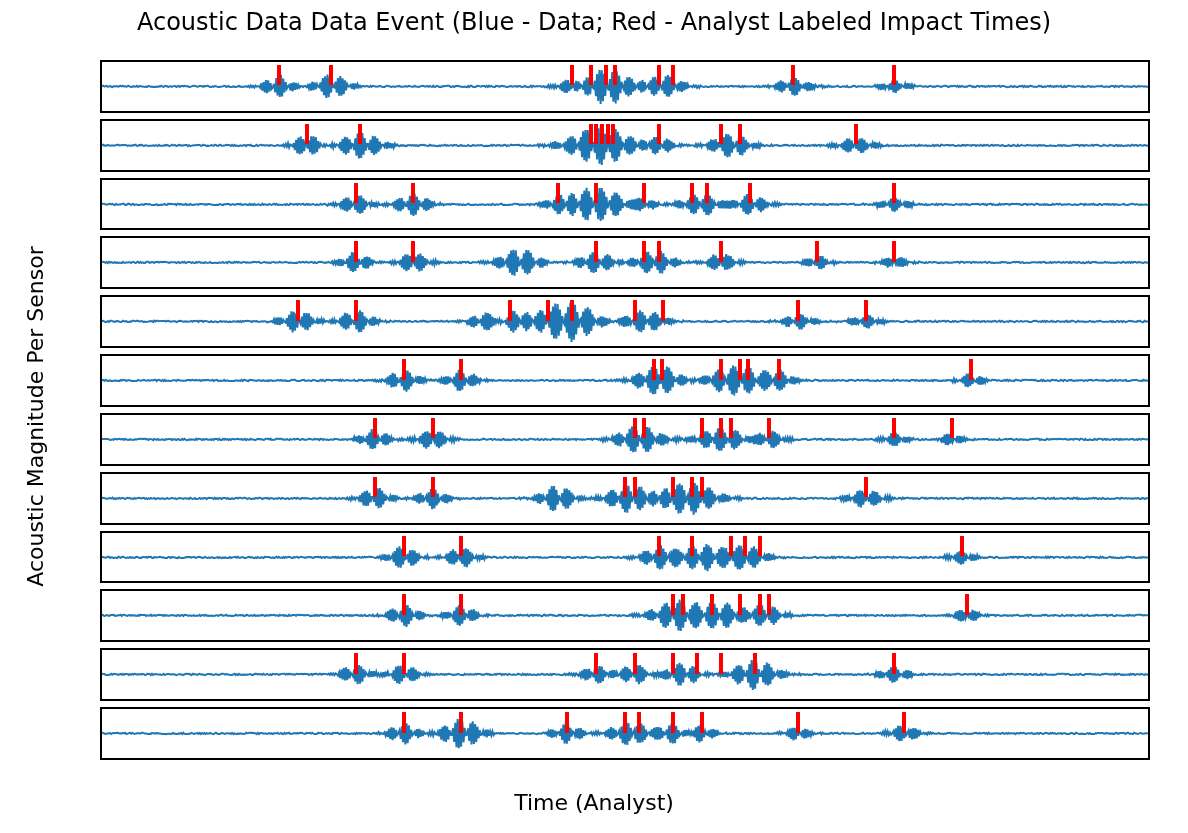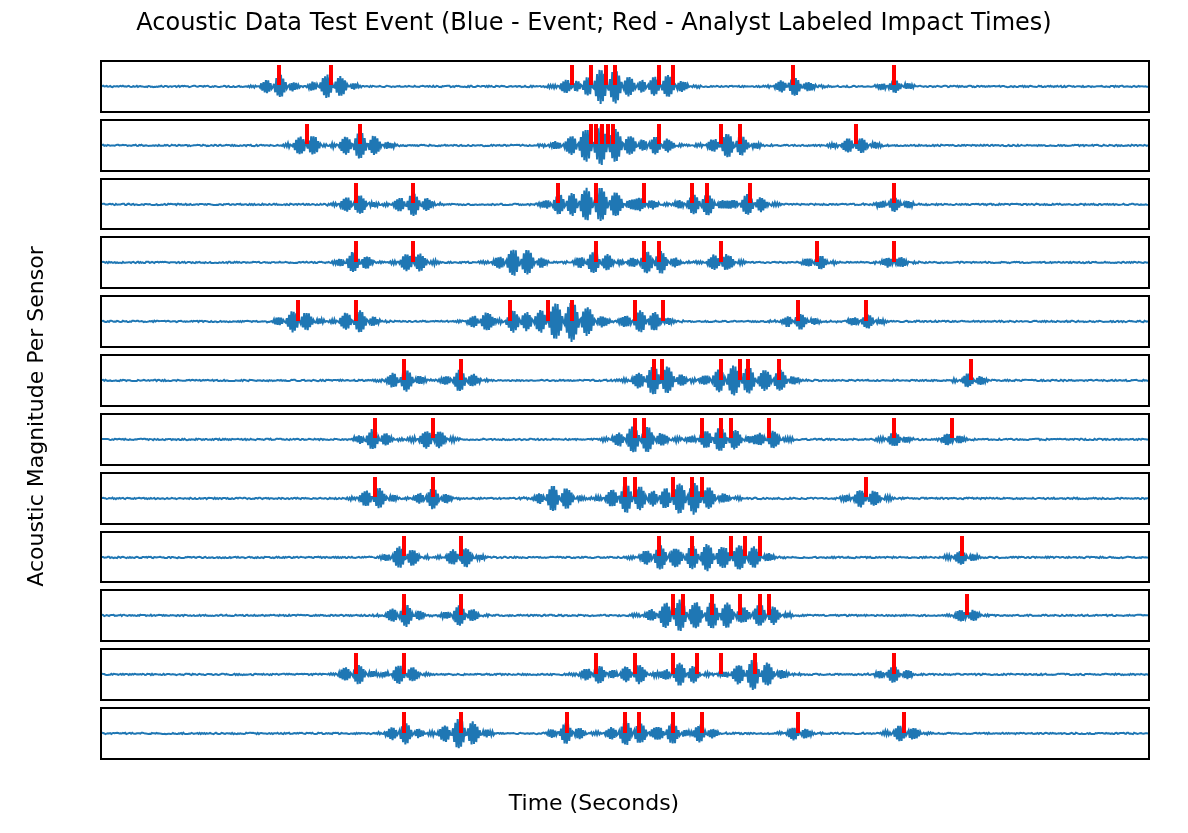--- a/index.html
+++ b/index.html
@@ -75,25 +75,25 @@
     top: 6%;
     width: 4px;
     height: 42%;
     background: #ff0000;
   }
 </style>
 </head>
 <body>
 
 <div class="page">
-  <div class="title">Acoustic Data Test Event (Blue - Event; Red - Analyst Labeled Impact Times)</div>
+  <div class="title">Acoustic Data Data Event (Blue - Data; Red - Analyst Labeled Impact Times)</div>
   <div class="ylabel">
     <span>Acoustic Magnitude Per Sensor</span>
   </div>
-  <div class="xlabel">Time (Seconds)</div>
+  <div class="xlabel">Time (Analyst)</div>
   <div class="plot-area" id="plot-area">
       <div class="sensor-row">
         <svg class="sensor-svg" viewBox="0 0 1000 100" preserveAspectRatio="none">
           <path d="M0.0 49.6 L1.1 48.6 L2.2 49.9 L3.3 49.5 L4.4 49.0 L5.6 50.5 L6.7 50.4 L7.8 49.1 L8.9 50.8 L10.0 51.4 L11.1 49.9 L12.2 49.9 L13.3 50.1 L14.4 49.4 L15.6 50.5 L16.7 49.7 L17.8 48.9 L18.9 50.0 L20.0 48.6 L21.1 50.2 L22.2 49.7 L23.3 50.4 L24.4 49.6 L25.6 48.7 L26.7 50.3 L27.8 51.2 L28.9 50.6 L30.0 49.4 L31.1 50.6 L32.2 50.2 L33.3 48.7 L34.4 51.0 L35.6 49.5 L36.7 49.2 L37.8 50.4 L38.9 50.4 L40.0 50.9 L41.1 51.0 L42.2 50.2 L43.3 51.2 L44.4 49.3 L45.6 49.4 L46.7 50.9 L47.8 50.3 L48.9 51.4 L50.0 50.7 L51.1 51.2 L52.2 50.4 L53.3 51.0 L54.4 49.7 L55.6 50.1 L56.7 48.6 L57.8 50.5 L58.9 51.2 L60.0 49.2 L61.1 49.2 L62.2 49.7 L63.3 51.4 L64.4 49.9 L65.6 49.6 L66.7 51.0 L67.8 49.9 L68.9 49.4 L70.0 49.1 L71.1 51.3 L72.2 49.9 L73.3 48.6 L74.4 51.1 L75.6 49.4 L76.7 48.7 L77.8 50.0 L78.9 48.7 L80.0 49.6 L81.1 49.6 L82.2 49.7 L83.3 51.4 L84.4 50.9 L85.6 50.0 L86.7 49.0 L87.8 48.8 L88.9 48.6 L90.0 50.0 L91.1 50.8 L92.2 50.4 L93.3 49.1 L94.4 49.0 L95.6 49.5 L96.7 50.7 L97.8 48.9 L98.9 49.9 L100.0 48.9 L101.1 48.7 L102.2 50.0 L103.3 51.2 L104.4 51.4 L105.6 49.9 L106.7 50.9 L107.8 49.2 L108.9 49.7 L110.0 50.4 L111.1 51.1 L112.2 51.4 L113.3 50.6 L114.4 50.4 L115.6 49.9 L116.7 48.7 L117.8 49.2 L118.9 51.3 L120.0 50.2 L121.1 49.2 L122.2 51.1 L123.3 51.0 L124.4 51.3 L125.6 49.5 L126.7 51.0 L127.8 51.2 L128.9 50.9 L130.0 49.6 L131.1 49.0 L132.2 51.1 L133.3 50.3 L134.4 51.3 L135.6 50.7 L136.7 50.1 L137.8 49.9 L138.9 51.0 L140.0 49.1 L141.1 51.7 L142.2 48.0 L143.3 51.6 L144.4 49.0 L145.6 52.5 L146.7 48.3 L147.8 50.5 L148.9 49.7 L150.0 49.6 L151.1 52.7 L152.2 43.6 L153.3 58.5 L154.4 41.1 L155.6 62.4 L156.7 36.9 L157.8 63.8 L158.9 37.8 L160.0 60.5 L161.1 43.5 L162.2 55.0 L163.3 51.8 L164.4 44.7 L165.6 62.0 L166.7 33.0 L167.8 68.6 L168.9 29.1 L170.0 71.5 L171.1 26.3 L172.2 70.5 L173.3 33.8 L174.4 62.2 L175.6 41.4 L176.7 54.7 L177.8 50.0 L178.9 47.4 L180.0 57.8 L181.1 43.1 L182.2 60.3 L183.3 41.9 L184.4 57.1 L185.6 42.6 L186.7 55.8 L187.8 46.9 L188.9 52.2 L190.0 49.2 L191.1 49.5 L192.2 51.4 L193.3 49.2 L194.4 49.1 L195.6 51.6 L196.7 47.6 L197.8 54.4 L198.9 44.2 L200.0 58.4 L201.1 40.4 L202.2 57.7 L203.3 41.8 L204.4 55.8 L205.6 45.3 L206.7 50.5 L207.8 51.9 L208.9 41.8 L210.0 60.2 L211.1 32.9 L212.2 68.2 L213.3 29.1 L214.4 73.6 L215.6 25.8 L216.7 72.2 L217.8 31.6 L218.9 62.9 L220.0 41.7 L221.1 51.2 L222.2 52.4 L223.3 40.3 L224.4 62.8 L225.6 32.8 L226.7 68.9 L227.8 28.9 L228.9 69.1 L230.0 33.4 L231.1 66.1 L232.2 37.8 L233.3 57.9 L234.4 45.1 L235.6 50.2 L236.7 50.1 L237.8 46.9 L238.9 54.7 L240.0 43.7 L241.1 56.2 L242.2 44.1 L243.3 54.0 L244.4 45.3 L245.6 51.9 L246.7 48.7 L247.8 51.9 L248.9 49.0 L250.0 49.0 L251.1 50.6 L252.2 49.5 L253.3 49.2 L254.4 50.0 L255.6 51.4 L256.7 48.8 L257.8 50.9 L258.9 48.8 L260.0 49.4 L261.1 50.0 L262.2 50.7 L263.3 50.2 L264.4 50.1 L265.6 48.7 L266.7 49.9 L267.8 51.0 L268.9 51.3 L270.0 51.4 L271.1 49.8 L272.2 48.6 L273.3 48.9 L274.4 49.9 L275.6 50.0 L276.7 51.3 L277.8 50.0 L278.9 50.3 L280.0 51.0 L281.1 50.3 L282.2 49.4 L283.3 49.9 L284.4 48.9 L285.6 50.7 L286.7 50.7 L287.8 50.8 L288.9 50.1 L290.0 49.2 L291.1 50.5 L292.2 50.2 L293.3 48.9 L294.4 49.7 L295.6 50.4 L296.7 50.8 L297.8 50.7 L298.9 48.6 L300.0 50.4 L301.1 50.8 L302.2 50.6 L303.3 51.1 L304.4 49.4 L305.6 49.1 L306.7 48.6 L307.8 49.4 L308.9 50.4 L310.0 49.8 L311.1 49.2 L312.2 50.6 L313.3 49.1 L314.4 50.5 L315.6 51.1 L316.7 48.7 L317.8 51.1 L318.9 50.8 L320.0 48.7 L321.1 49.3 L322.2 51.1 L323.3 50.9 L324.4 51.4 L325.6 49.4 L326.7 50.1 L327.8 49.0 L328.9 49.3 L330.0 48.6 L331.1 48.7 L332.2 48.6 L333.3 51.4 L334.4 50.8 L335.6 49.6 L336.7 51.2 L337.8 49.5 L338.9 48.8 L340.0 49.5 L341.1 48.7 L342.2 50.2 L343.3 50.6 L344.4 50.6 L345.6 51.1 L346.7 50.3 L347.8 51.1 L348.9 51.4 L350.0 49.1 L351.1 51.4 L352.2 48.7 L353.3 48.5 L354.4 50.9 L355.6 51.3 L356.7 51.3 L357.8 50.2 L358.9 48.6 L360.0 49.0 L361.1 50.0 L362.2 50.6 L363.3 49.3 L364.4 49.3 L365.6 49.0 L366.7 51.0 L367.8 48.8 L368.9 51.3 L370.0 48.6 L371.1 50.5 L372.2 49.1 L373.3 50.4 L374.4 51.1 L375.6 51.2 L376.7 48.7 L377.8 49.1 L378.9 49.6 L380.0 51.0 L381.1 49.6 L382.2 48.6 L383.3 49.7 L384.4 49.1 L385.6 50.5 L386.7 51.3 L387.8 51.4 L388.9 50.2 L390.0 49.6 L391.1 49.3 L392.2 50.5 L393.3 50.1 L394.4 49.7 L395.6 49.1 L396.7 51.0 L397.8 49.7 L398.9 49.2 L400.0 49.7 L401.1 51.4 L402.2 50.8 L403.3 50.6 L404.4 48.8 L405.6 50.7 L406.7 51.1 L407.8 51.5 L408.9 50.8 L410.0 48.6 L411.1 51.4 L412.2 48.6 L413.3 50.3 L414.4 50.2 L415.6 49.5 L416.7 50.3 L417.8 49.4 L418.9 49.1 L420.0 50.8 L421.1 50.1 L422.2 49.5 L423.3 51.6 L424.4 50.2 L425.6 52.3 L426.7 47.4 L427.8 53.1 L428.9 47.3 L430.0 52.5 L431.1 47.2 L432.2 53.6 L433.3 47.1 L434.4 52.7 L435.6 48.5 L436.7 49.4 L437.8 53.3 L438.9 43.9 L440.0 59.7 L441.1 39.9 L442.2 62.9 L443.3 36.4 L444.4 63.2 L445.6 36.9 L446.7 59.7 L447.8 43.6 L448.9 53.2 L450.0 50.8 L451.1 43.9 L452.2 59.0 L453.3 38.7 L454.4 60.3 L455.6 39.8 L456.7 55.4 L457.8 46.3 L458.9 48.7 L460.0 56.9 L461.1 38.1 L462.2 66.3 L463.3 31.3 L464.4 68.6 L465.6 31.9 L466.7 65.8 L467.8 39.7 L468.9 51.8 L470.0 54.0 L471.1 38.3 L472.2 69.9 L473.3 24.8 L474.4 80.0 L475.6 16.2 L476.7 86.0 L477.8 16.8 L478.9 80.1 L480.0 24.0 L481.1 69.7 L482.2 38.3 L483.3 51.9 L484.4 58.2 L485.6 34.8 L486.7 72.2 L487.8 20.7 L488.9 81.5 L490.0 16.6 L491.1 84.7 L492.2 19.1 L493.3 78.0 L494.4 28.0 L495.6 63.9 L496.7 40.9 L497.8 50.4 L498.9 56.3 L500.0 37.9 L501.1 66.7 L502.2 31.4 L503.3 70.4 L504.4 31.0 L505.6 67.3 L506.7 34.6 L507.8 60.8 L508.9 42.7 L510.0 54.5 L511.1 49.9 L512.2 45.5 L513.3 57.6 L514.4 39.8 L515.6 62.5 L516.7 36.8 L517.8 60.5 L518.9 41.1 L520.0 54.0 L521.1 50.3 L522.2 46.5 L523.3 56.7 L524.4 37.4 L525.6 65.9 L526.7 31.3 L527.8 68.8 L528.9 30.1 L530.0 65.8 L531.1 36.1 L532.2 58.6 L533.3 45.7 L534.4 47.9 L535.6 57.7 L536.7 38.5 L537.8 65.6 L538.9 29.3 L540.0 70.6 L541.1 26.9 L542.2 71.1 L543.3 30.3 L544.4 65.8 L545.6 37.4 L546.7 57.7 L547.8 45.4 L548.9 48.8 L550.0 55.5 L551.1 42.9 L552.2 59.5 L553.3 39.2 L554.4 61.1 L555.6 40.9 L556.7 58.0 L557.8 41.2 L558.9 55.5 L560.0 45.7 L561.1 51.3 L562.2 49.8 L563.3 49.8 L564.4 51.7 L565.6 47.6 L566.7 51.1 L567.8 48.3 L568.9 52.7 L570.0 49.3 L571.1 52.8 L572.2 48.2 L573.3 49.9 L574.4 50.6 L575.6 51.2 L576.7 50.4 L577.8 50.4 L578.9 51.2 L580.0 51.1 L581.1 50.8 L582.2 49.0 L583.3 50.9 L584.4 49.4 L585.6 50.4 L586.7 50.4 L587.8 48.8 L588.9 49.4 L590.0 50.8 L591.1 51.2 L592.2 49.0 L593.3 50.7 L594.4 50.5 L595.6 49.7 L596.7 49.4 L597.8 50.1 L598.9 51.4 L600.0 48.9 L601.1 48.9 L602.2 48.8 L603.3 50.4 L604.4 49.8 L605.6 49.5 L606.7 49.8 L607.8 50.3 L608.9 48.7 L610.0 51.1 L611.1 51.1 L612.2 48.9 L613.3 51.3 L614.4 49.1 L615.6 50.4 L616.7 49.7 L617.8 50.3 L618.9 50.4 L620.0 50.2 L621.1 49.7 L622.2 49.6 L623.3 51.0 L624.4 50.8 L625.6 49.0 L626.7 51.0 L627.8 49.0 L628.9 51.5 L630.0 50.1 L631.1 50.5 L632.2 48.5 L633.3 50.5 L634.4 48.7 L635.6 51.1 L636.7 47.7 L637.8 52.6 L638.9 48.7 L640.0 50.1 L641.1 49.6 L642.2 48.8 L643.3 53.9 L644.4 43.8 L645.6 56.9 L646.7 40.5 L647.8 60.0 L648.9 37.6 L650.0 62.3 L651.1 40.1 L652.2 58.6 L653.3 43.0 L654.4 51.0 L655.6 50.5 L656.7 42.8 L657.8 59.1 L658.9 35.8 L660.0 67.0 L661.1 32.0 L662.2 69.2 L663.3 32.8 L664.4 67.2 L665.6 37.2 L666.7 60.0 L667.8 45.1 L668.9 52.2 L670.0 52.4 L671.1 44.5 L672.2 55.9 L673.3 42.0 L674.4 59.7 L675.6 41.4 L676.7 58.8 L677.8 43.1 L678.9 57.8 L680.0 45.4 L681.1 54.3 L682.2 46.8 L683.3 50.5 L684.4 51.6 L685.6 47.9 L686.7 49.9 L687.8 47.3 L688.9 52.9 L690.0 49.0 L691.1 52.0 L692.2 49.7 L693.3 51.4 L694.4 48.1 L695.6 50.8 L696.7 49.4 L697.8 51.3 L698.9 50.2 L700.0 50.8 L701.1 50.3 L702.2 49.9 L703.3 48.7 L704.4 50.5 L705.6 51.4 L706.7 51.4 L707.8 50.0 L708.9 49.5 L710.0 50.1 L711.1 51.4 L712.2 48.7 L713.3 51.3 L714.4 51.5 L715.6 51.2 L716.7 50.8 L717.8 49.0 L718.9 48.6 L720.0 49.5 L721.1 51.0 L722.2 50.9 L723.3 49.4 L724.4 50.3 L725.6 49.7 L726.7 49.4 L727.8 50.6 L728.9 50.7 L730.0 50.9 L731.1 50.2 L732.2 49.6 L733.3 50.0 L734.4 50.8 L735.6 50.9 L736.7 50.2 L737.8 49.9 L738.9 47.1 L740.0 51.3 L741.1 47.4 L742.2 53.4 L743.3 45.7 L744.4 57.5 L745.6 45.1 L746.7 56.2 L747.8 44.5 L748.9 54.9 L750.0 48.9 L751.1 48.7 L752.2 54.5 L753.3 44.1 L754.4 57.2 L755.6 38.2 L756.7 62.5 L757.8 36.2 L758.9 63.5 L760.0 38.3 L761.1 58.4 L762.2 43.7 L763.3 55.4 L764.4 46.8 L765.6 49.5 L766.7 51.5 L767.8 44.4 L768.9 55.1 L770.0 43.5 L771.1 54.4 L772.2 44.2 L773.3 54.7 L774.4 46.3 L775.6 53.2 L776.7 47.1 L777.8 49.7 L778.9 49.5 L780.0 50.0 L781.1 48.9 L782.2 48.5 L783.3 49.6 L784.4 50.0 L785.6 50.8 L786.7 49.5 L787.8 49.8 L788.9 51.2 L790.0 50.7 L791.1 49.1 L792.2 49.2 L793.3 49.8 L794.4 51.2 L795.6 49.8 L796.7 50.9 L797.8 49.3 L798.9 48.8 L800.0 49.8 L801.1 50.1 L802.2 50.9 L803.3 50.3 L804.4 49.1 L805.6 48.7 L806.7 48.8 L807.8 49.3 L808.9 51.4 L810.0 50.7 L811.1 48.9 L812.2 49.7 L813.3 49.7 L814.4 48.7 L815.6 48.9 L816.7 50.3 L817.8 48.6 L818.9 51.2 L820.0 49.0 L821.1 50.7 L822.2 49.1 L823.3 50.5 L824.4 50.9 L825.6 50.1 L826.7 51.0 L827.8 49.3 L828.9 48.7 L830.0 48.6 L831.1 49.2 L832.2 51.2 L833.3 49.8 L834.4 51.4 L835.6 51.0 L836.7 48.9 L837.8 49.0 L838.9 50.9 L840.0 49.6 L841.1 48.7 L842.2 50.3 L843.3 49.5 L844.4 51.1 L845.6 49.7 L846.7 50.4 L847.8 49.1 L848.9 50.5 L850.0 49.6 L851.1 49.6 L852.2 49.2 L853.3 49.1 L854.4 50.2 L855.6 49.9 L856.7 49.9 L857.8 48.7 L858.9 50.8 L860.0 49.8 L861.1 49.1 L862.2 49.3 L863.3 50.1 L864.4 50.7 L865.6 51.5 L866.7 51.2 L867.8 50.7 L868.9 49.3 L870.0 50.2 L871.1 51.3 L872.2 49.5 L873.3 50.0 L874.4 51.4 L875.6 51.3 L876.7 49.7 L877.8 49.0 L878.9 49.8 L880.0 48.7 L881.1 51.4 L882.2 48.9 L883.3 51.2 L884.4 49.7 L885.6 51.2 L886.7 49.0 L887.8 48.9 L888.9 49.6 L890.0 50.3 L891.1 50.9 L892.2 50.6 L893.3 51.3 L894.4 50.6 L895.6 48.6 L896.7 49.9 L897.8 49.1 L898.9 51.3 L900.0 51.2 L901.1 49.8 L902.2 51.0 L903.3 49.9 L904.4 48.8 L905.6 50.4 L906.7 48.8 L907.8 50.5 L908.9 49.7 L910.0 51.3 L911.1 49.5 L912.2 50.6 L913.3 48.8 L914.4 50.7 L915.6 49.9 L916.7 48.8 L917.8 51.5 L918.9 51.1 L920.0 48.8 L921.1 51.3 L922.2 50.7 L923.3 49.0 L924.4 48.7 L925.6 48.9 L926.7 49.8 L927.8 50.4 L928.9 49.6 L930.0 51.2 L931.1 50.5 L932.2 49.5 L933.3 49.8 L934.4 49.5 L935.6 50.1 L936.7 51.2 L937.8 49.0 L938.9 51.4 L940.0 50.5 L941.1 50.5 L942.2 49.7 L943.3 49.0 L944.4 49.8 L945.6 51.2 L946.7 49.9 L947.8 50.5 L948.9 50.5 L950.0 50.3 L951.1 49.5 L952.2 49.7 L953.3 49.6 L954.4 49.6 L955.6 49.0 L956.7 50.2 L957.8 50.9 L958.9 51.0 L960.0 49.9 L961.1 50.6 L962.2 50.9 L963.3 51.4 L964.4 48.9 L965.6 48.9 L966.7 49.2 L967.8 51.3 L968.9 48.8 L970.0 50.4 L971.1 49.4 L972.2 51.1 L973.3 49.0 L974.4 48.8 L975.6 48.5 L976.7 50.8 L977.8 50.6 L978.9 50.0 L980.0 49.5 L981.1 50.1 L982.2 50.8 L983.3 50.1 L984.4 51.3 L985.6 49.9 L986.7 48.9 L987.8 50.2 L988.9 51.1 L990.0 50.1 L991.1 49.0 L992.2 50.4 L993.3 49.5 L994.4 49.9 L995.6 50.2 L996.7 50.0 L997.8 49.9 L998.9 50.9 L1000.0 50.7 " fill="none" stroke="#1f77b4" stroke-width="2" vector-effect="non-scaling-stroke"></path>
         </svg>
         <div class="impact-mark" style="left: calc(16.88% - 2px);"></div>
         <div class="impact-mark" style="left: calc(21.94% - 2px);"></div>
         <div class="impact-mark" style="left: calc(44.94% - 2px);"></div>
         <div class="impact-mark" style="left: calc(46.78% - 2px);"></div>
         <div class="impact-mark" style="left: calc(48.16% - 2px);"></div>

